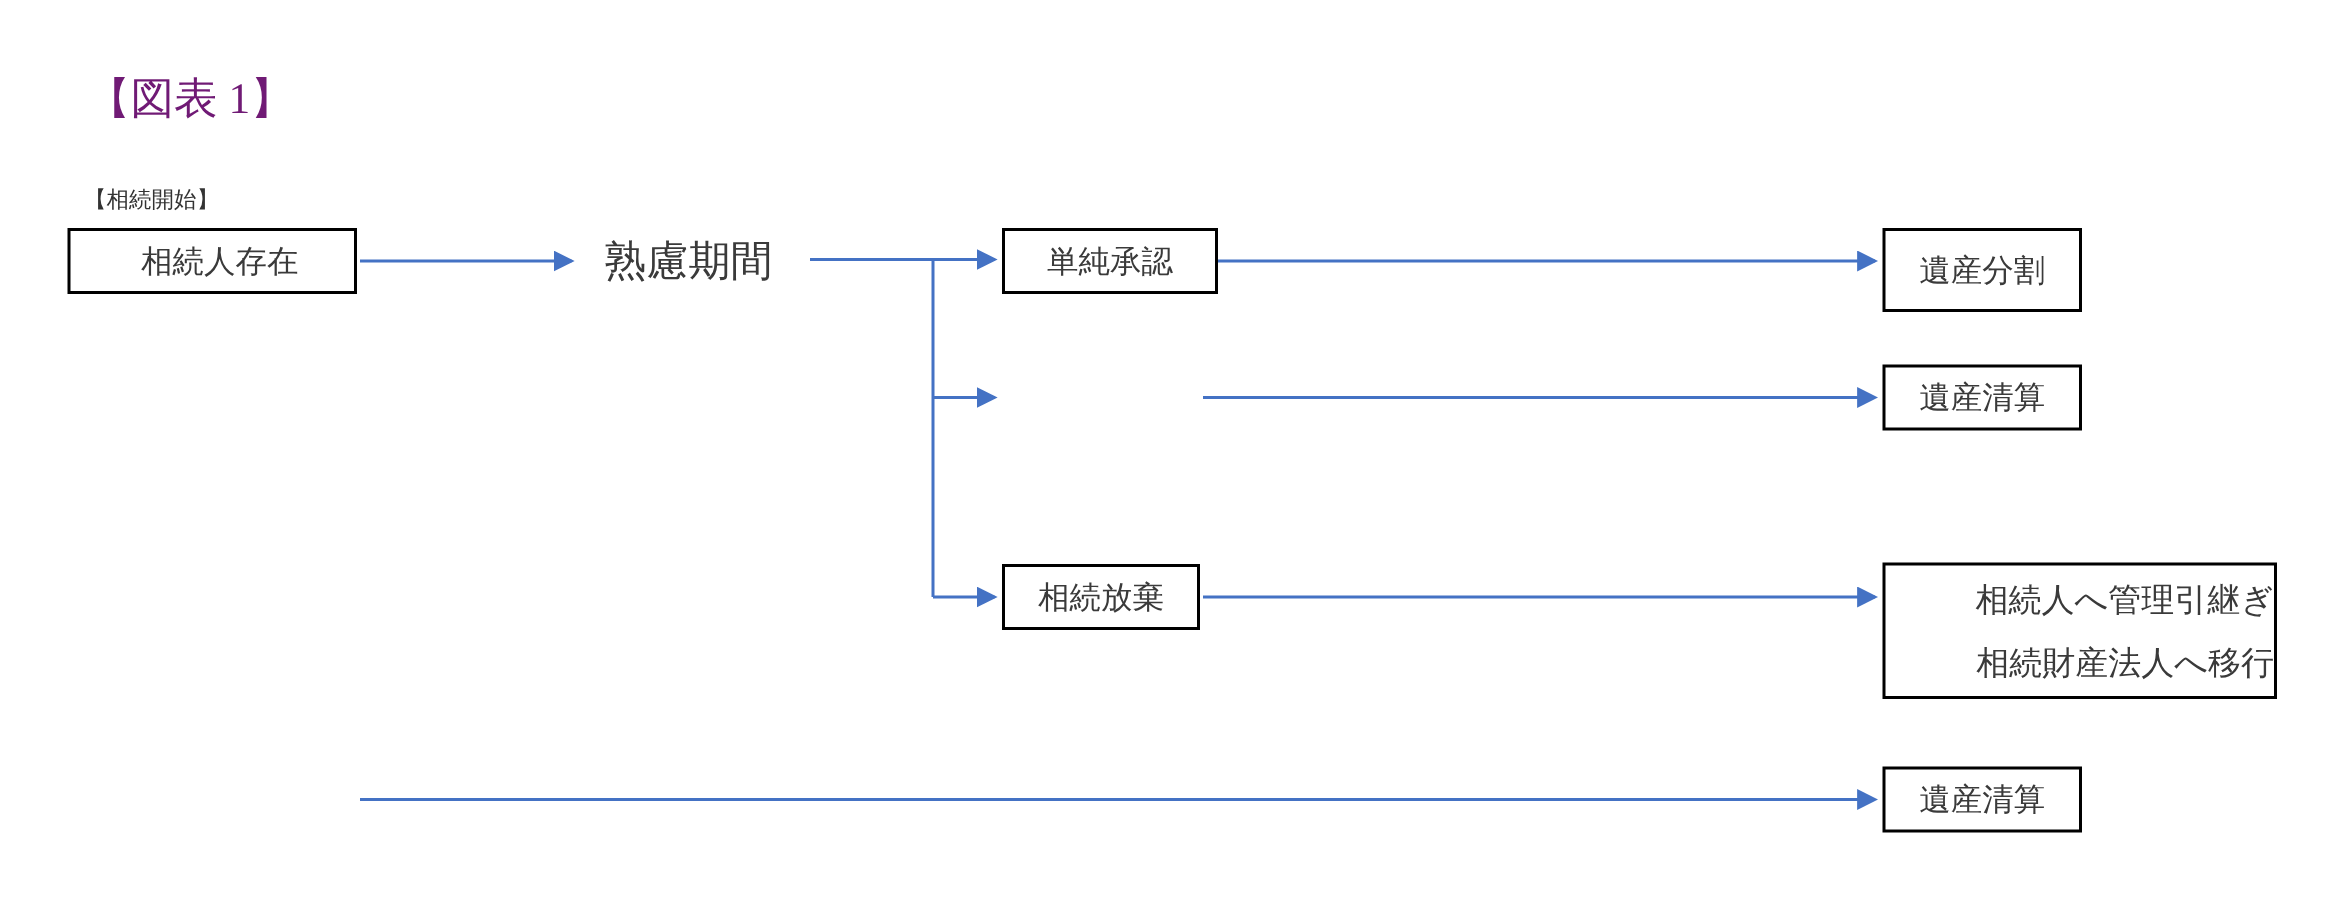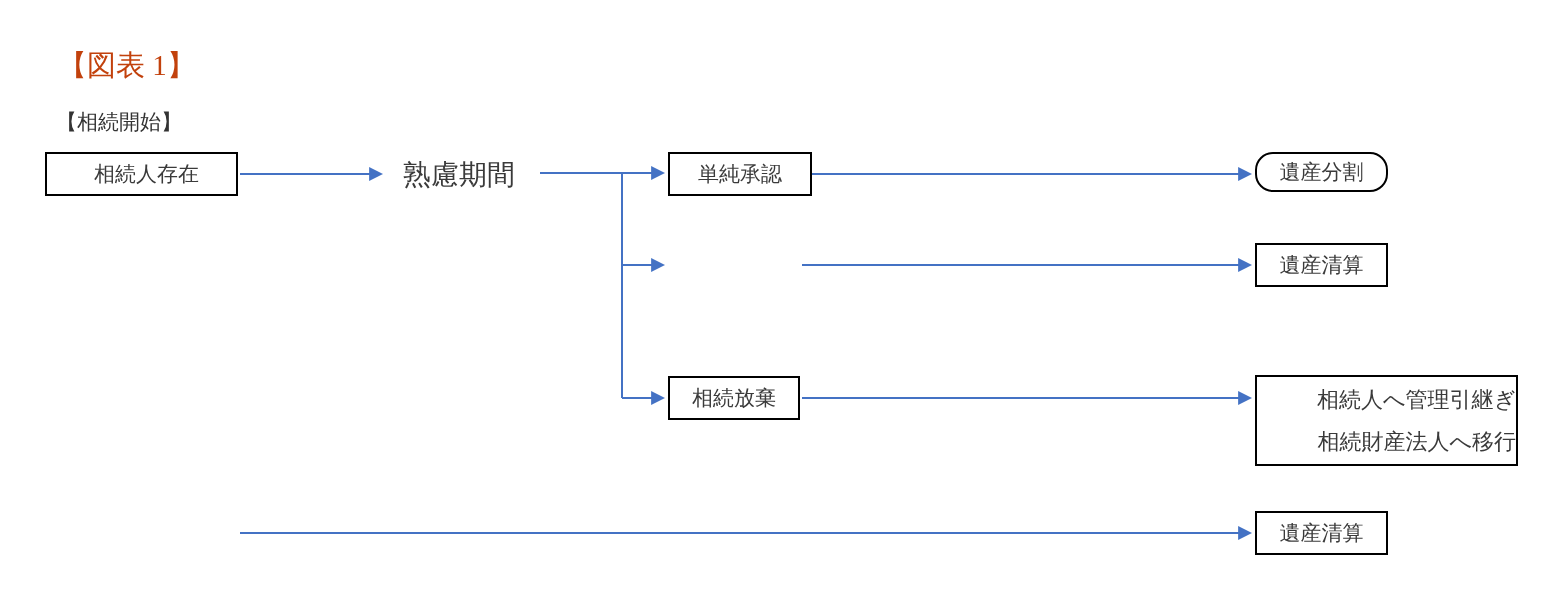--- a/index.html
+++ b/index.html
@@ -13,28 +13,28 @@
     height: 603px;
     background: #ffffff;
     font-family: "Liberation Serif", "DejaVu Serif", serif;
     overflow: hidden;
   }
   .fig-title {
     position: absolute;
     left: 58px;
     top: 46px;
     font-size: 29px;
-    color: #c2410c;
+    color: #701a75;
     white-space: nowrap;
   }
   .section-label {
     position: absolute;
     left: 56px;
-    top: 108px;
-    font-size: 21px;
+    top: 124px;
+    font-size: 15px;
     color: #333333;
     white-space: nowrap;
   }
   .arrow-layer {
     position: absolute;
     left: 0;
     top: 0;
     width: 1565px;
     height: 603px;
     pointer-events: none;
@@ -57,21 +57,21 @@
     font-size: 21px;
     color: var(--text, #3a3a3a);
     white-space: nowrap;
     line-height: 1;
   }
   .node-heir-exists    { left: 45px;   top: 152px; width: 193px; height: 44px; padding-left: 10px; }
   .node-no-heir        { left: 45px;   top: 511px; width: 193px; height: 44px; }
   .node-simple         { left: 668px;  top: 152px; width: 144px; height: 44px; }
   .node-limited        { left: 668px;  top: 243px; width: 132px; height: 44px; }
   .node-renounce       { left: 668px;  top: 376px; width: 132px; height: 44px; }
-  .node-division       { left: 1255px; top: 152px; width: 133px; height: 40px; border-radius: 18px; }
+  .node-division       { left: 1255px; top: 152px; width: 133px; height: 56px; }
   .node-liquidation    { left: 1255px; top: 243px; width: 133px; height: 44px; }
   .node-liquidation-2  { left: 1255px; top: 511px; width: 133px; height: 44px; }
   .node-renounce-result {
     left: 1255px; top: 375px; width: 263px; height: 91px;
     flex-direction: column;
     align-items: flex-end;
     justify-content: center;
     padding-left: 7px;
     font-size: 22px;
     line-height: 42px;

